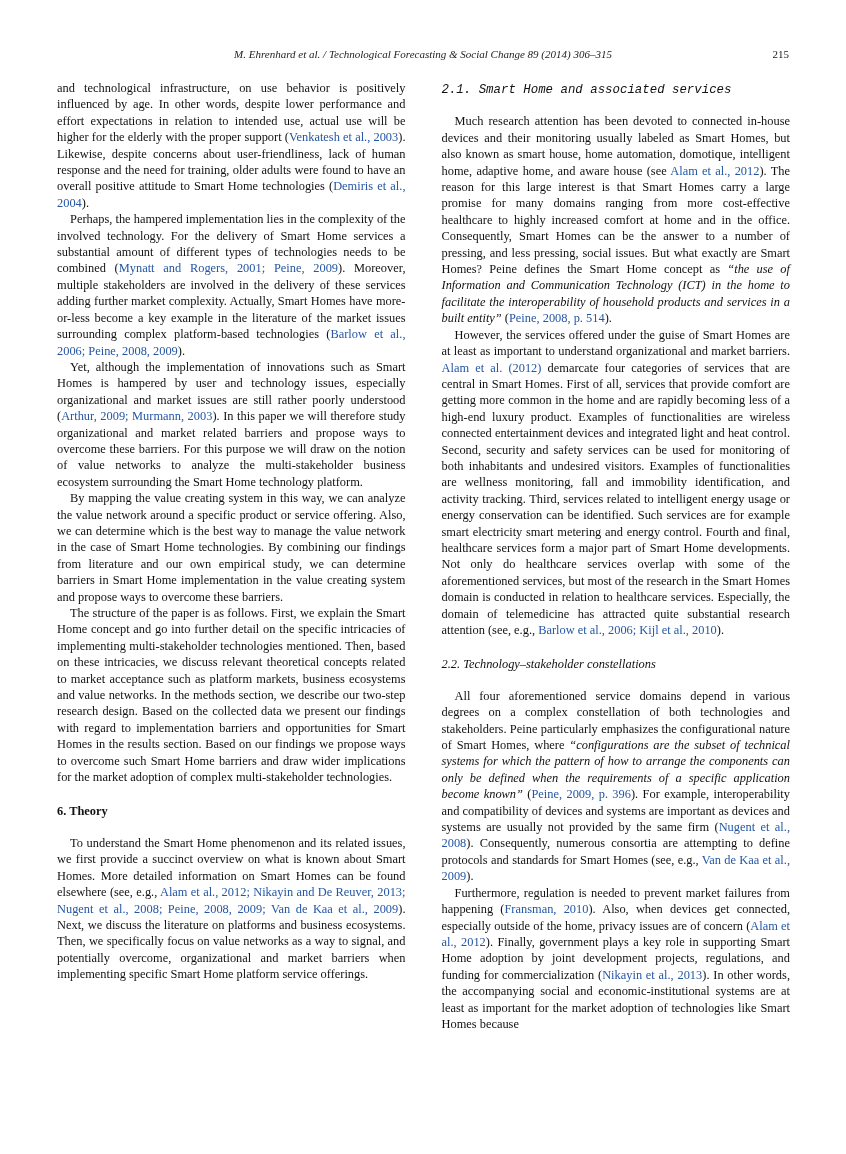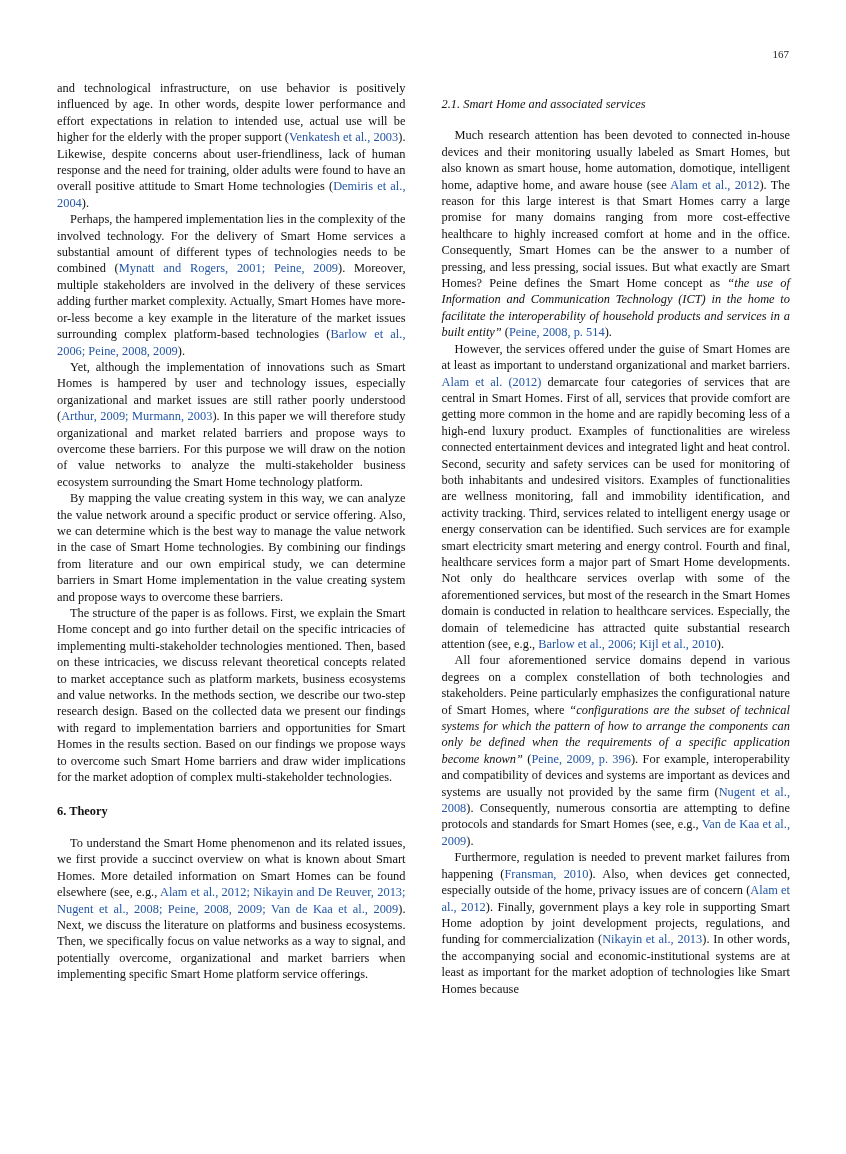--- a/index.html
+++ b/index.html
@@ -65,48 +65,51 @@
   .heading {
     font-weight: bold;
     margin: 18px 0 15px 0;
     text-align: left;
   }
   .heading.italic {
     font-weight: normal;
     font-style: italic;
   }
   .heading.first {
-    margin-top: 16px;
+    margin-top: 2px;
+    font-family: Liberation Mono, monospace;
   }
   .cite {
     color: var(--link-color, #2456a4);
     text-decoration: none;
     cursor: pointer;
   }
   em {
   }
 </style>
 </head>
 <body>
 
 <div class="page">
   <div class="running-header">
-    <span class="head-page">167</span>
+    <span class="head-title">M. Ehrenhard et al. / Technological Forecasting &amp; Social Change 89 (2014) 306–315</span>
+    <span class="head-page">215</span>
   </div>
   <div class="columns">
     <div class="col">
         <p class="para"><span>and technological infrastructure, on use behavior is positively influenced by age. In other words, despite lower performance and effort expectations in relation to intended use, actual use will be higher for the elderly with the proper support (</span><a class="cite">Venkatesh et al., 2003</a><span>). Likewise, despite concerns about user-friendliness, lack of human response and the need for training, older adults were found to have an overall positive attitude to Smart Home technologies (</span><a class="cite">Demiris et al., 2004</a><span>).</span></p>
         <p class="para indent"><span>Perhaps, the hampered implementation lies in the complexity of the involved technology. For the delivery of Smart Home services a substantial amount of different types of technologies needs to be combined (</span><a class="cite">Mynatt and Rogers, 2001; Peine, 2009</a><span>). Moreover, multiple stakeholders are involved in the delivery of these services adding further market complexity. Actually, Smart Homes have more-or-less become a key example in the literature of the market issues surrounding complex platform-based technologies (</span><a class="cite">Barlow et al., 2006; Peine, 2008, 2009</a><span>).</span></p>
         <p class="para indent"><span>Yet, although the implementation of innovations such as Smart Homes is hampered by user and technology issues, especially organizational and market issues are still rather poorly understood (</span><a class="cite">Arthur, 2009; Murmann, 2003</a><span>). In this paper we will therefore study organizational and market related barriers and propose ways to overcome these barriers. For this purpose we will draw on the notion of value networks to analyze the multi-stakeholder business ecosystem surrounding the Smart Home technology platform.</span></p>
         <p class="para indent"><span>By mapping the value creating system in this way, we can analyze the value network around a specific product or service offering. Also, we can determine which is the best way to manage the value network in the case of Smart Home technologies. By combining our findings from literature and our own empirical study, we can determine barriers in Smart Home implementation in the value creating system and propose ways to overcome these barriers.</span></p>
         <p class="para indent"><span>The structure of the paper is as follows. First, we explain the Smart Home concept and go into further detail on the specific intricacies of implementing multi-stakeholder technologies mentioned. Then, based on these intricacies, we discuss relevant theoretical concepts related to market acceptance such as platform markets, business ecosystems and value networks. In the methods section, we describe our two-step research design. Based on the collected data we present our findings with regard to implementation barriers and opportunities for Smart Homes in the results section. Based on our findings we propose ways to overcome such Smart Home barriers and draw wider implications for the market adoption of complex multi-stakeholder technologies.</span></p>
         <div class="heading bold">6. Theory</div>
         <p class="para indent"><span>To understand the Smart Home phenomenon and its related issues, we first provide a succinct overview on what is known about Smart Homes. More detailed information on Smart Homes can be found elsewhere (see, e.g., </span><a class="cite">Alam et al., 2012; Nikayin and De Reuver, 2013; Nugent et al., 2008; Peine, 2008, 2009; Van de Kaa et al., 2009</a><span>). Next, we discuss the literature on platforms and business ecosystems. Then, we specifically focus on value networks as a way to signal, and potentially overcome, organizational and market barriers when implementing specific Smart Home platform service offerings.</span></p>
       </div>
     <div class="col">
         <div class="heading italic first">2.1. Smart Home and associated services</div>
         <p class="para indent"><span>Much research attention has been devoted to connected in-house devices and their monitoring usually labeled as Smart Homes, but also known as smart house, home automation, domotique, intelligent home, adaptive home, and aware house (see </span><a class="cite">Alam et al., 2012</a><span>). The reason for this large interest is that Smart Homes carry a large promise for many domains ranging from more cost-effective healthcare to highly increased comfort at home and in the office. Consequently, Smart Homes can be the answer to a number of pressing, and less pressing, social issues. But what exactly are Smart Homes? Peine defines the Smart Home concept as </span><em>“the use of Information and Communication Technology (ICT) in the home to facilitate the interoperability of household products and services in a built entity”</em><span> (</span><a class="cite">Peine, 2008, p. 514</a><span>).</span></p>
         <p class="para indent"><span>However, the services offered under the guise of Smart Homes are at least as important to understand organizational and market barriers. </span><a class="cite">Alam et al. (2012)</a><span> demarcate four categories of services that are central in Smart Homes. First of all, services that provide comfort are getting more common in the home and are rapidly becoming less of a high-end luxury product. Examples of functionalities are wireless connected entertainment devices and integrated light and heat control. Second, security and safety services can be used for monitoring of both inhabitants and undesired visitors. Examples of functionalities are wellness monitoring, fall and immobility identification, and activity tracking. Third, services related to intelligent energy usage or energy conservation can be identified. Such services are for example smart electricity smart metering and energy control. Fourth and final, healthcare services form a major part of Smart Home developments. Not only do healthcare services overlap with some of the aforementioned services, but most of the research in the Smart Homes domain is conducted in relation to healthcare services. Especially, the domain of telemedicine has attracted quite substantial research attention (see, e.g., </span><a class="cite">Barlow et al., 2006; Kijl et al., 2010</a><span>).</span></p>
+        <div class="heading italic">2.2. Technology–stakeholder constellations</div>
         <p class="para indent"><span>All four aforementioned service domains depend in various degrees on a complex constellation of both technologies and stakeholders. Peine particularly emphasizes the configurational nature of Smart Homes, where </span><em>“configurations are the subset of technical systems for which the pattern of how to arrange the components can only be defined when the requirements of a specific application become known”</em><span> (</span><a class="cite">Peine, 2009, p. 396</a><span>). For example, interoperability and compatibility of devices and systems are important as devices and systems are usually not provided by the same firm (</span><a class="cite">Nugent et al., 2008</a><span>). Consequently, numerous consortia are attempting to define protocols and standards for Smart Homes (see, e.g., </span><a class="cite">Van de Kaa et al., 2009</a><span>).</span></p>
         <p class="para indent"><span>Furthermore, regulation is needed to prevent market failures from happening (</span><a class="cite">Fransman, 2010</a><span>). Also, when devices get connected, especially outside of the home, privacy issues are of concern (</span><a class="cite">Alam et al., 2012</a><span>). Finally, government plays a key role in supporting Smart Home adoption by joint development projects, regulations, and funding for commercialization (</span><a class="cite">Nikayin et al., 2013</a><span>). In other words, the accompanying social and economic-institutional systems are at least as important for the market adoption of technologies like Smart Homes because</span></p>
       </div>
   </div>
 </div>
 
 </body></html>

